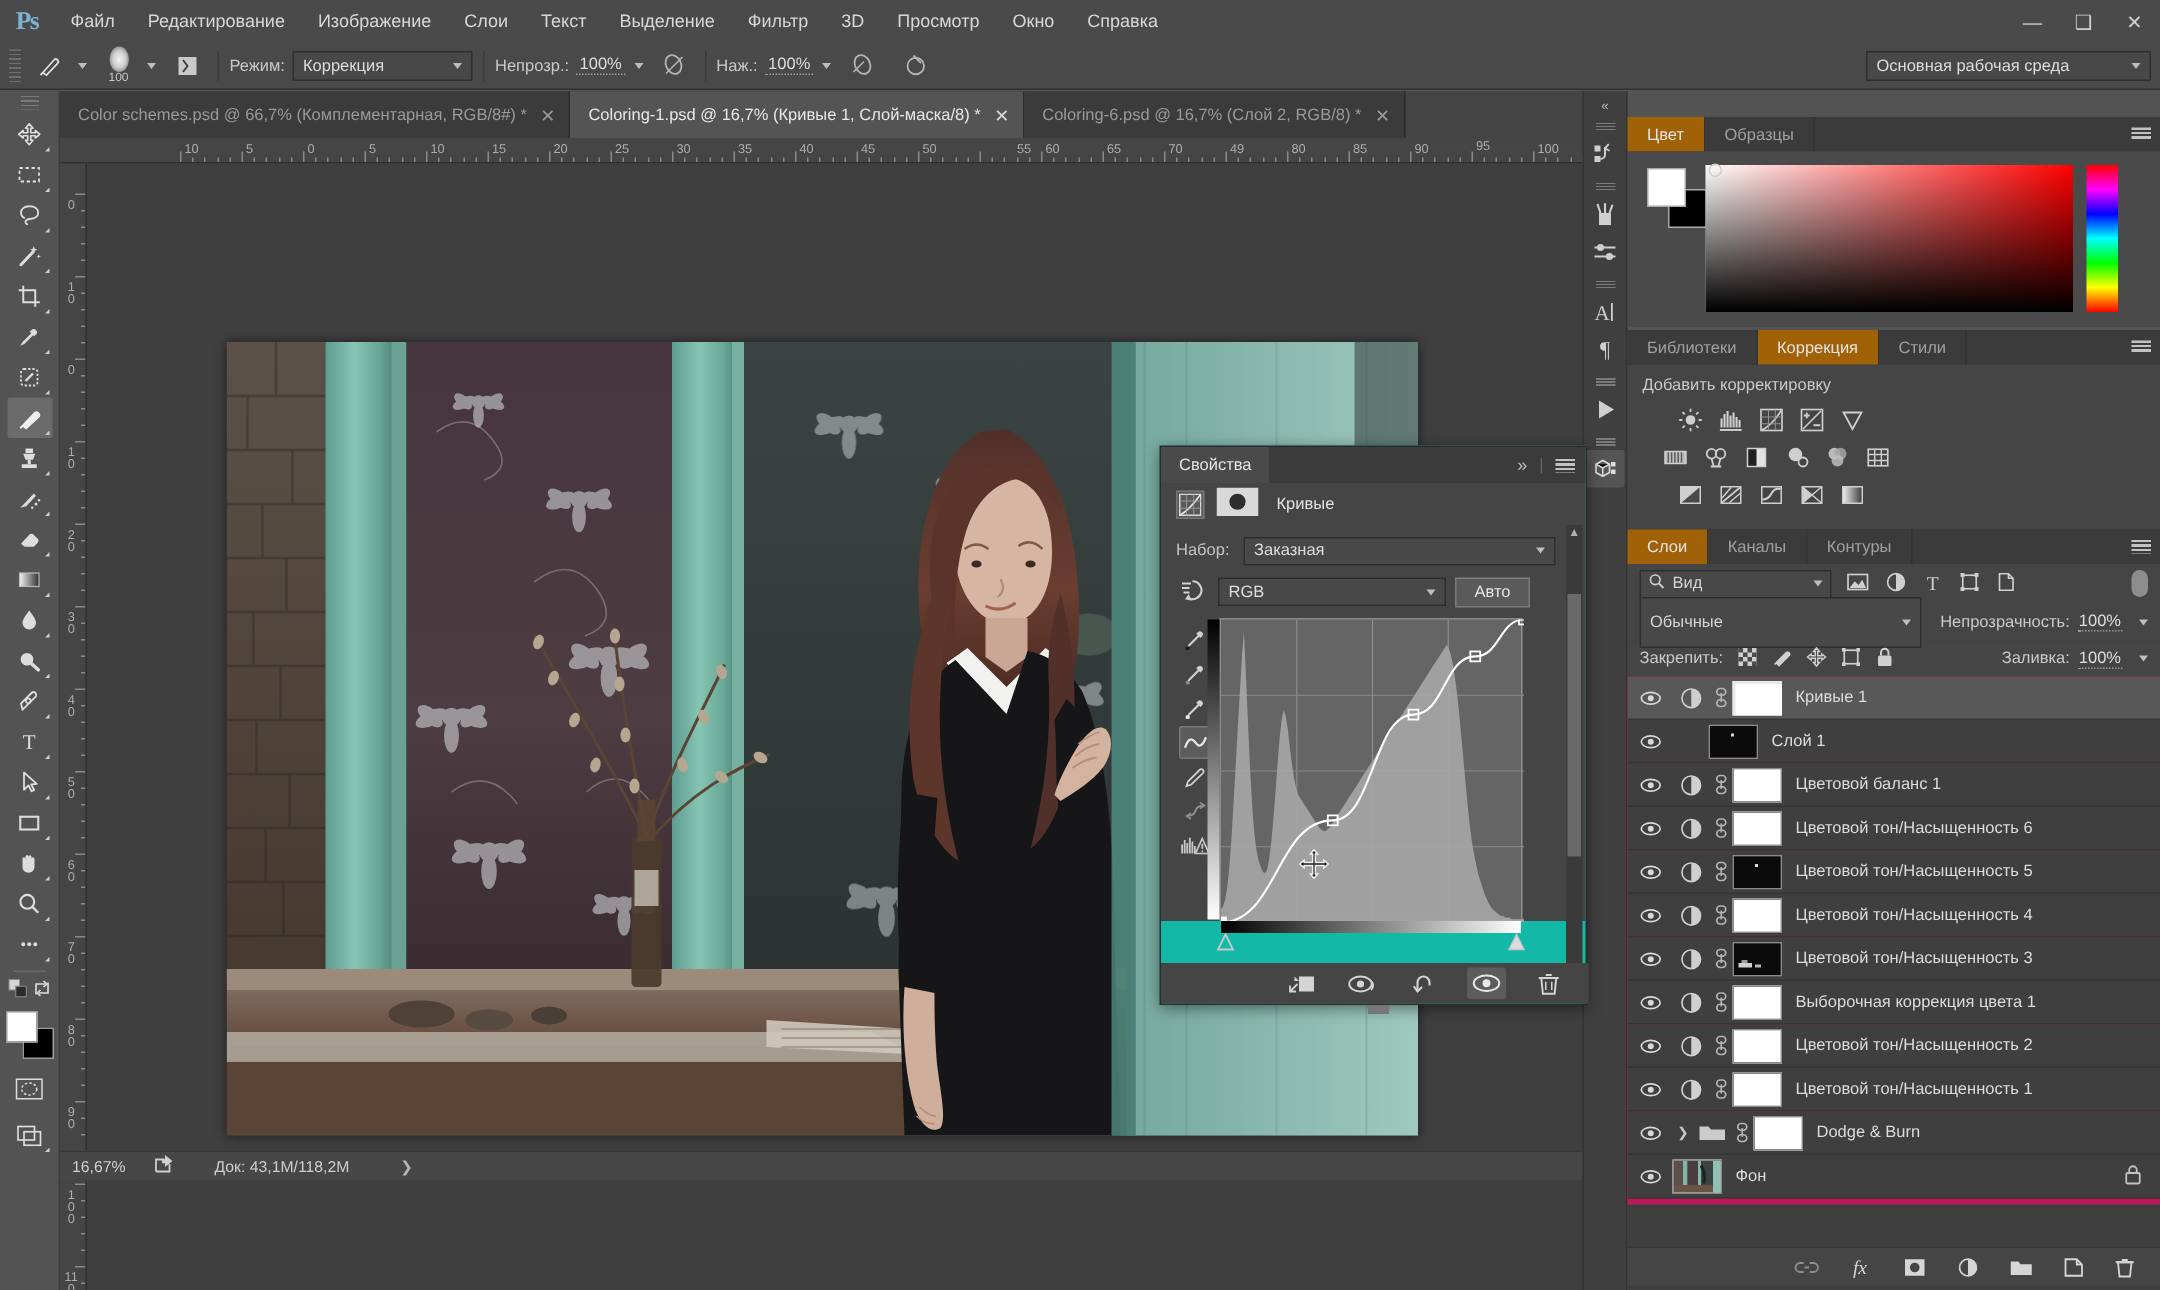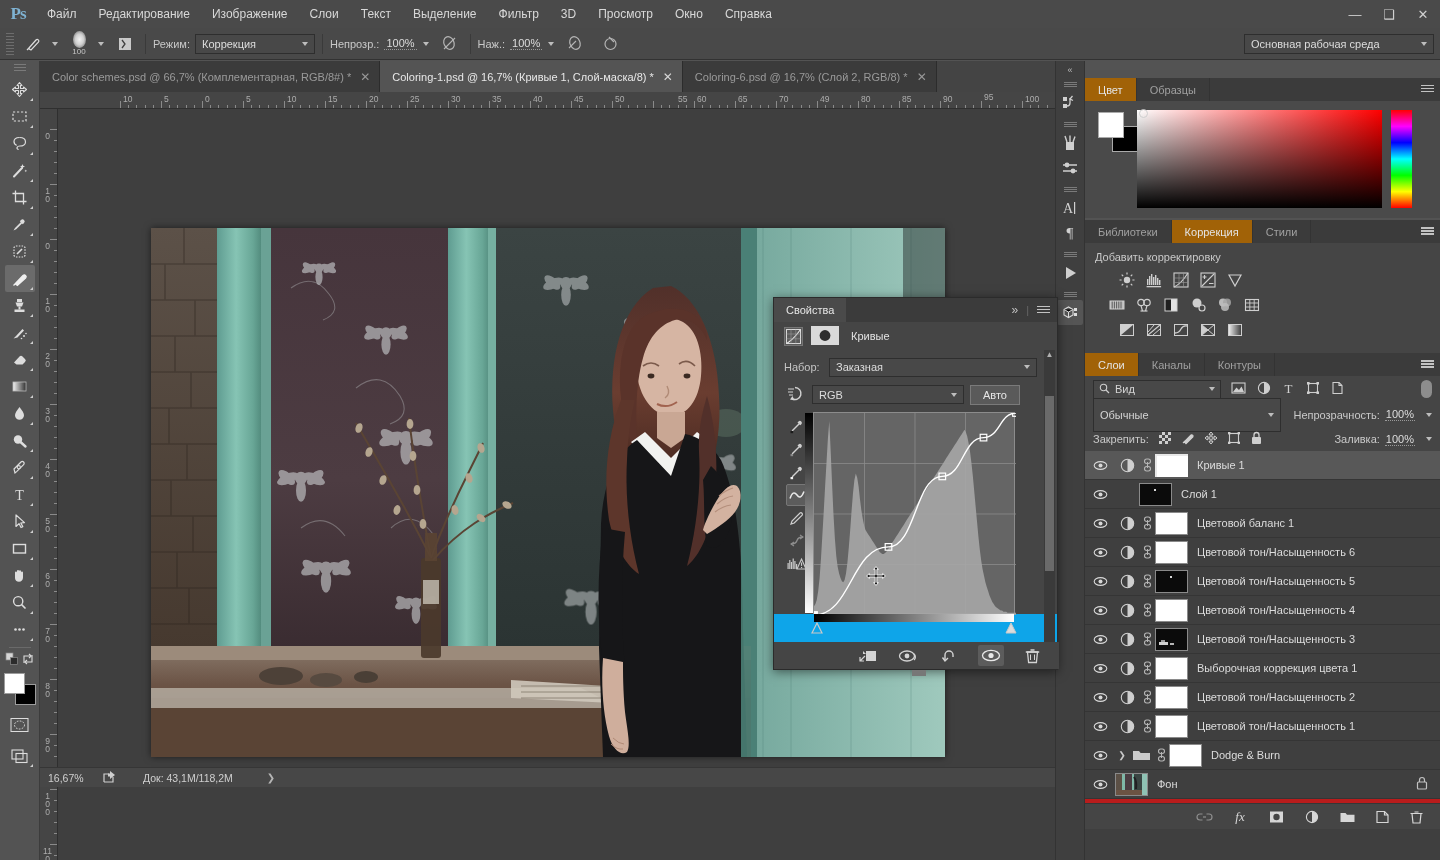--- a/index.html
+++ b/index.html
@@ -167,43 +167,43 @@
       display:flex; align-items:center; padding:0 5px; justify-content:space-between; font-size:11px;}
   .lp-ficons { display:flex; margin-left:10px; gap:11px; align-items:center;}
   .lp-toggle { margin-left:auto; width:11px; height:18px; border-radius:6px; background:#8d8d8d;}
   .lp-row2 { height:25px; background:#454545; display:flex; align-items:center; padding:0 8px;}
   .lp-blend { width:188px; height:19px; background:#484848; border:1px solid #2e2e2e;
       display:flex; align-items:center; padding:16px 6px; justify-content:space-between; font-size:11px;}
   .lp-row3 { height:24px; background:#454545; display:flex; align-items:center; padding:0 8px; gap:9px;}
   .lp-opa { margin-left:auto; display:flex; align-items:center; gap:5px;}
   .num-ul { border-bottom:1px dotted #9a9a9a; padding:0 1px; font-size:11px; color:#ddd;}
 
-  .layers-list { background:#b91c1c; height:352px; overflow:hidden; }
+  .layers-list { background:#be185d; height:352px; overflow:hidden; }
   .layer {
     height:29px; display:flex; align-items:center;
     border-bottom:1px solid #353535; background:#3f3f3f;
   }
   .layer.selected { background:#585858; }
   .ly-eye { width:30px; display:flex; align-items:center; justify-content:center; flex:0 0 30px;}
   .ly-adjicon { width:24px; display:flex;align-items:center;justify-content:center;flex:0 0 24px;}
   .ly-link { width:16px; display:flex;align-items:center;justify-content:center;flex:0 0 16px;}
   .ly-thumb { width:33px; height:23px; border:1px solid #8a8a8a; background:#fff; flex:0 0 33px;}
   .ly-thumb.sel { border:2px solid #e8e8e8; }
   .ly-thumb.black { background:#090909; }
   .ly-name { margin-left:9px; font-size:11px; color:#dcdcdc; white-space:nowrap;}
   .ly-lock { margin-left:auto; margin-right:12px; }
   .ly-arrow { width:14px; display:flex;align-items:center;justify-content:center;flex:0 0 14px; color:#c9c9c9; font-size:9px;}
 
-  .lp-footer { height:26px; background:#454545; display:flex; align-items:center; justify-content:flex-end; gap:19px; padding-right:16px; border-top:1px solid #363636;}
+  .lp-footer { height:26px; background:#454545; display:flex; align-items:center; justify-content:flex-end; gap:19px; padding-right:16px; border-top:1px solid #363636;margin-top:28px;}
   .lp-fic { display:flex; align-items:center; justify-content:center; }
 
   
   .propspanel {
     position:absolute; left:773px; top:297px; width:285px; height:373px;
-    background:#0ea5e9; border:1px solid #2b2b2b; box-shadow:0 2px 10px rgba(0,0,0,.5);
+    background:#14b8a6; border:1px solid #2b2b2b; box-shadow:0 2px 10px rgba(0,0,0,.5);
   }
   .pp-tabs { height:24px; background:#3b3b3b; display:flex; align-items:stretch; position:relative;}
   .pp-tab { padding:0 12px; display:flex;align-items:center; background:#4a4a4a; color:#e6e6e6; font-size:11px;}
   .pp-ctrls { position:absolute; right:7px; top:0; height:24px; display:flex; align-items:center; gap:8px;}
   .pp-head { height:28px; background:#454545; display:flex; align-items:center; padding:0 10px; gap:8px;}
   .pp-badge { width:19px;height:19px; display:flex;align-items:center;justify-content:center; background:#5a5a5a; border:1px solid #767676;}
   .pp-body { background:#454545; padding:6px 10px 0 10px; }
   .pp-presetrow { display:flex; align-items:center; height:22px; margin-bottom:5px;}
   .pp-sel { height:19px; background:#484848; border:1px solid #2e2e2e; display:flex;align-items:center;
             padding:0 6px; justify-content:space-between; font-size:11px; color:#ddd;}

